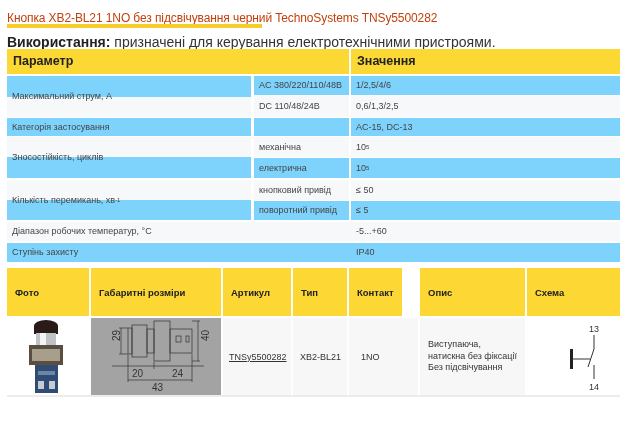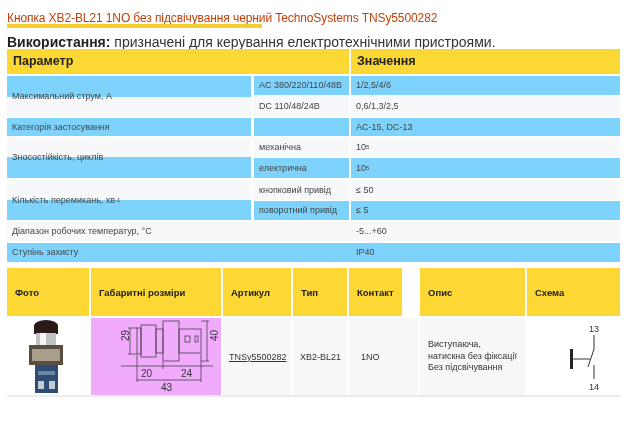--- a/index.html
+++ b/index.html
@@ -143,21 +143,21 @@
     <rect x="13" y="14" width="20" height="14" fill="#bfc3c6"></rect>
     <rect x="17" y="14" width="6" height="14" fill="#f2f4f5"></rect>
     <rect x="6" y="26" width="34" height="20" fill="#5b4d3f"></rect>
     <rect x="9" y="30" width="28" height="12" fill="#a79e8c"></rect>
     <rect x="12" y="46" width="23" height="28" fill="#2f4c74"></rect>
     <rect x="15" y="52" width="17" height="4" fill="#6c86a6"></rect>
     <rect x="15" y="62" width="6" height="8" fill="#c6ccd2"></rect>
     <rect x="26" y="62" width="6" height="8" fill="#c6ccd2"></rect>
   </svg>
 </div>
-<div class="bc" style="left:91px;width:130px;background:#f0abfc;justify-content:flex-end;">
+<div class="bc" style="left:91px;width:130px;background:#a3a3a3;justify-content:center;">
   <svg width="112" height="76" viewBox="0 0 112 76" font-family="Liberation Sans, sans-serif" font-size="10" fill="#333">
     <g stroke="#333" stroke-width="0.7" fill="none">
       <rect x="28" y="9" width="4" height="26"></rect>
       <rect x="32" y="6" width="15" height="32"></rect>
       <rect x="47" y="10" width="7" height="24"></rect>
       <rect x="54" y="2" width="16" height="40"></rect>
       <rect x="70" y="10" width="22" height="24"></rect>
       <rect x="76" y="17" width="5" height="6"></rect>
       <rect x="86" y="17" width="3" height="6"></rect>
       <line x1="19" y1="9" x2="28" y2="9"></line>

